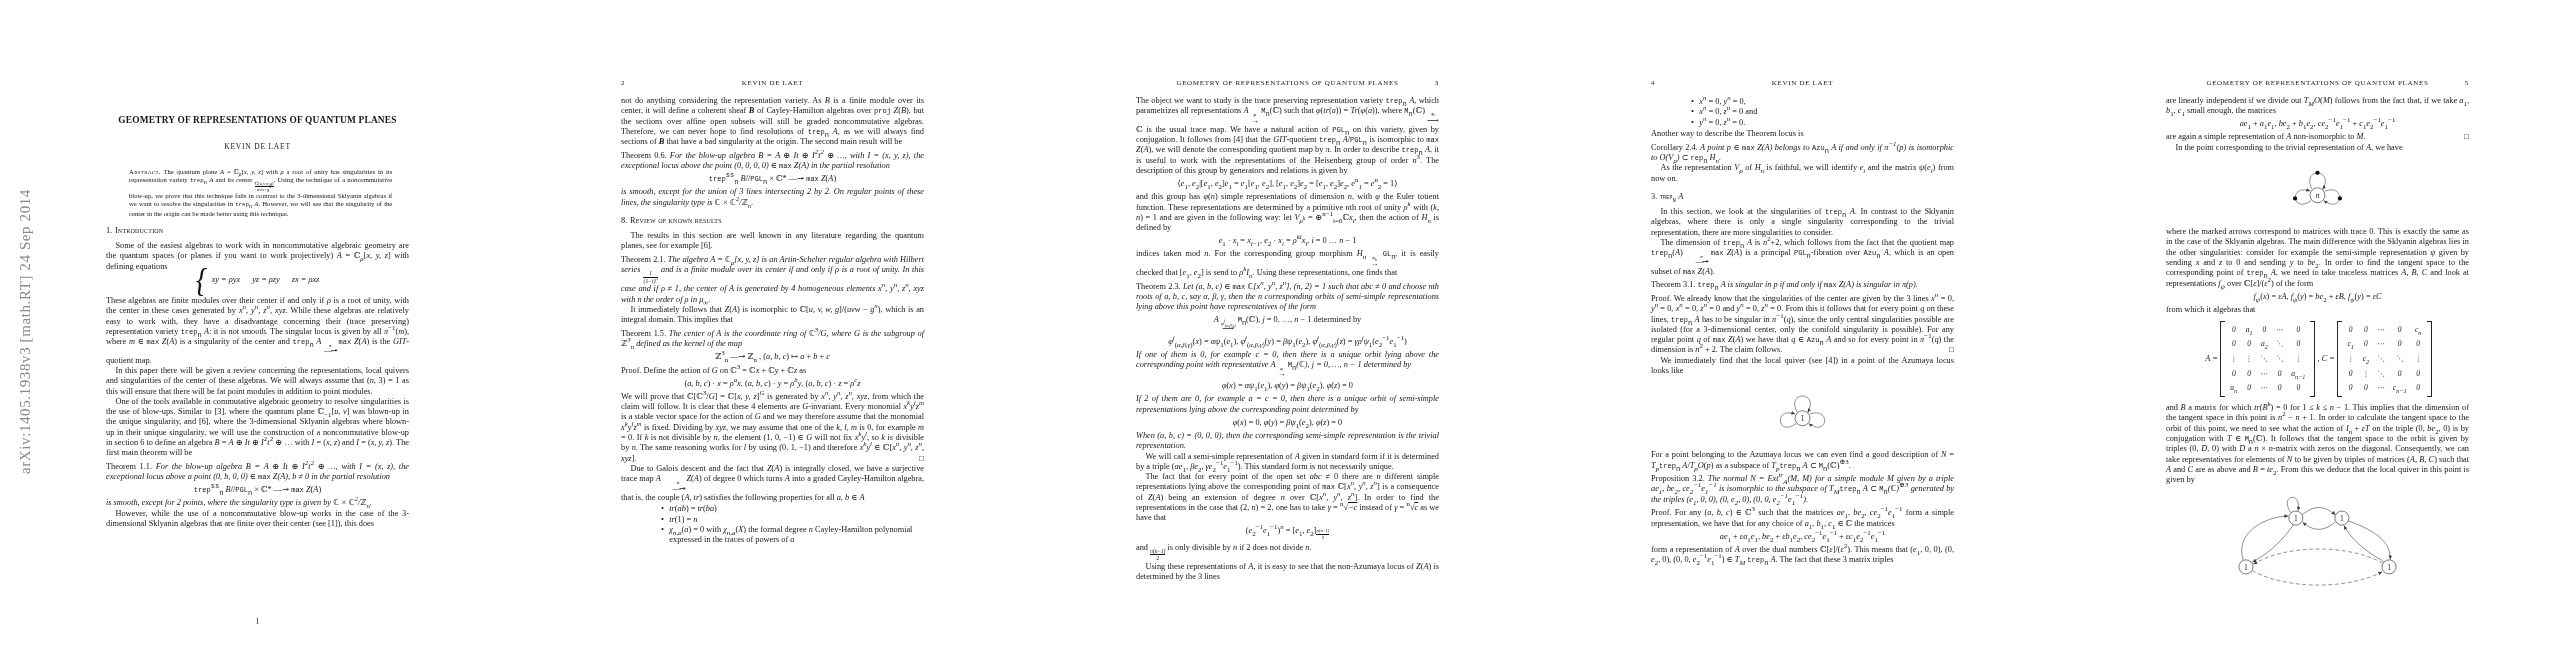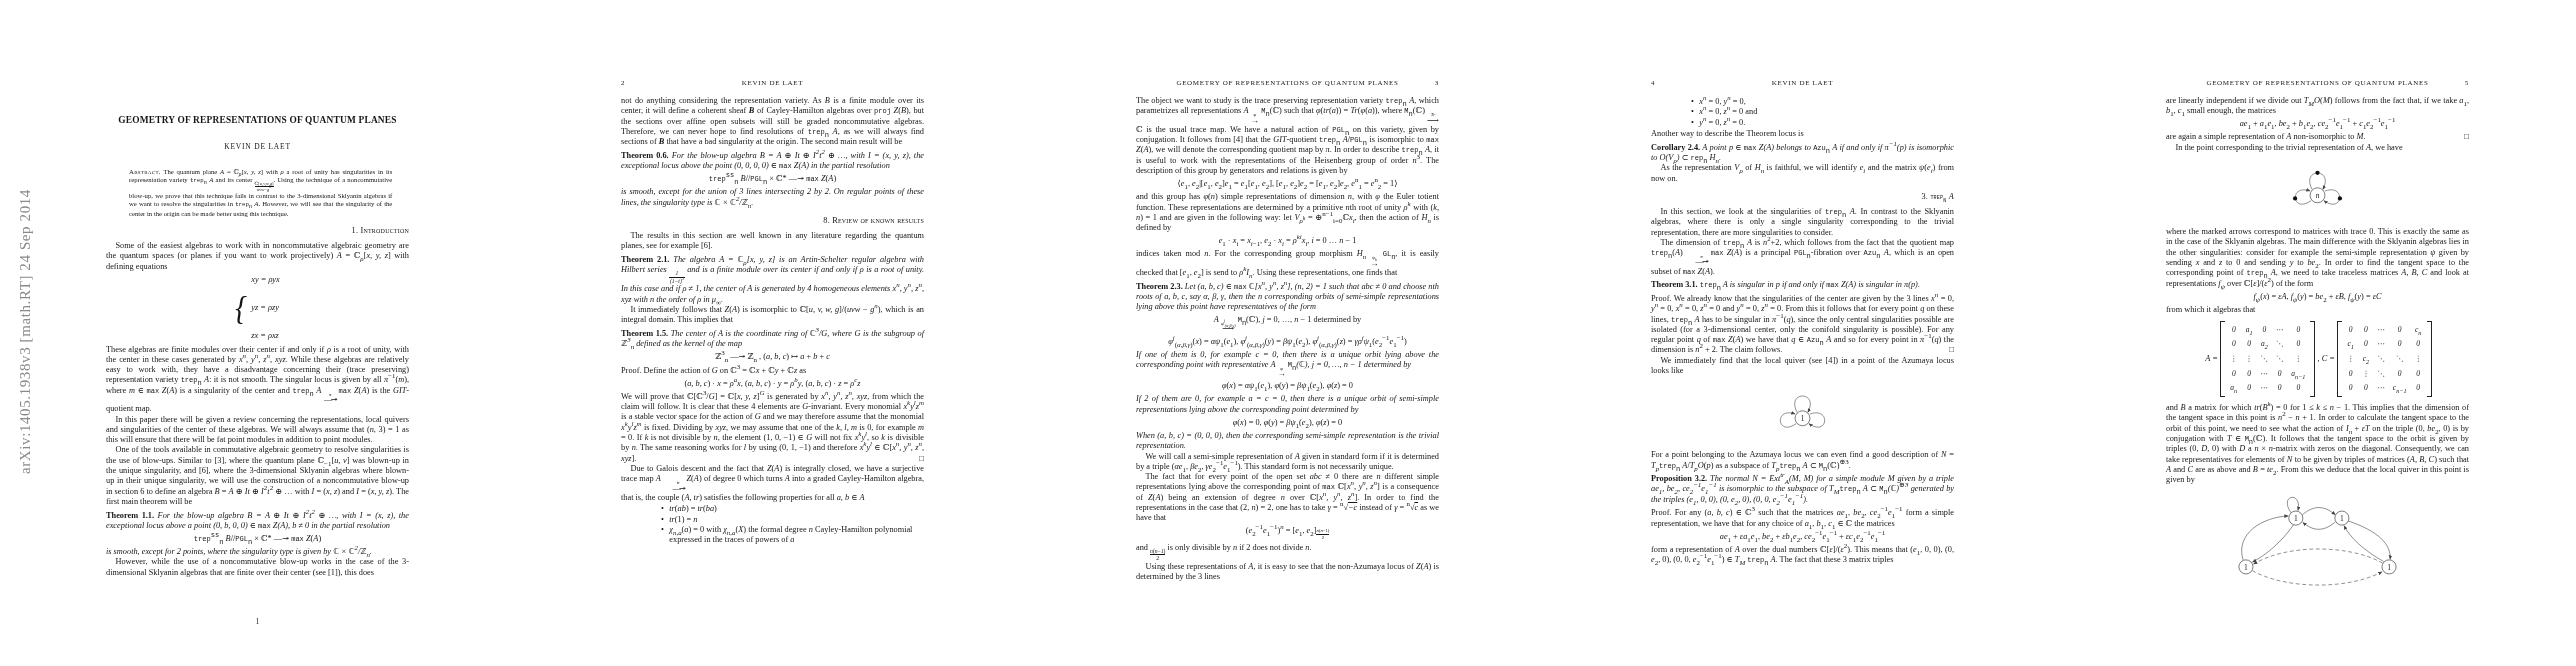--- a/index.html
+++ b/index.html
@@ -16,39 +16,39 @@
   .runhead .hr{text-align:right;}
   .content{position:absolute;top:96px;left:106px;width:303px;font-size:8.3px;line-height:10.3px;
        text-align:justify;}
   .para{margin:0;text-indent:9.4px;}
   .para.noind{text-indent:0;}
   .spacer-para{margin-top:3.3px;}
   .title{text-align:center;font-weight:bold;font-size:9.4px;letter-spacing:0.2px;margin:19px 0 0;}
   .author{text-align:center;font-size:7.5px;letter-spacing:0.8px;margin:16.7px 0 0;}
   .abstract{font-size:6.7px;line-height:8.3px;margin:15.6px 16.7px 0 23px;text-align:justify;}
   .abslbl{font-variant:small-caps;letter-spacing:0.3px;}
-  .sect{text-align:right;font-variant:small-caps;letter-spacing:0.2px;margin:7.8px 0 5px;}
-  .thm .thmlbl{font-weight:bold;font-style:normal;}
+  .sect{text-align:left;font-variant:small-caps;letter-spacing:0.2px;margin:7.8px 0 5px;}
+  .thm .thmlbl{font-weight:normal;font-style:normal;}
   .thm{font-style:italic;}
   .thm .tt, .thm sub.tt, .thm sup.tt{font-style:normal;}
   .plbl{}
   .disp{margin:2.8px 0;text-align:center;text-indent:0;}
   .qed{float:right;font-style:normal;}
   .tt{font-family:"Liberation Mono","DejaVu Sans Mono",monospace;font-size:.85em;font-style:normal;}
   sub,sup{line-height:0;}
   .frac{display:inline-flex;flex-direction:column;vertical-align:-0.55em;text-align:center;
         font-size:.68em;line-height:1.15;}
   .frac .den{border-top:0.6px solid #151515;padding:0 0.6px;}
   .ol{text-decoration:overline;font-style:italic;}
   .over{display:inline-flex;flex-direction:column;align-items:center;vertical-align:-0.35em;line-height:1;}
   .over .top{font-size:.6em;line-height:1;font-style:italic;margin-bottom:-0.6px;}
   .over .ar{letter-spacing:-1.7px;}
   .cases{display:inline-flex;align-items:center;text-align:left;font-style:italic;}
   .cases .brace{font-size:29px;font-weight:200;margin-right:4.4px;transform:scaleY(1.15);}
-  .cases .crows{display:flex;flex-direction:column;gap:18px;}
+  .cases .crows{display:flex;flex-direction:row;gap:12px;}
   ul.bullets{margin:1.1px 0;padding:0 0 0 40px;text-align:left;}
   ul.bullets li{list-style:none;position:relative;padding-left:8.3px;}
   ul.bullets li::before{content:"•";position:absolute;left:0;top:0;}
   .quiver{display:flex;justify-content:center;margin:5.6px 0 4.4px;}
   .quiver svg{overflow:visible;}
   .qnode{fill:#fff;stroke:#333;stroke-width:1.2;}
   .qedge{fill:none;stroke:#444;stroke-width:1.1;}
   .qedge.dash{stroke-dasharray:7 5;}
   .qlabel{font-size:14px;fill:#151515;}
   .qdot{fill:#111;}

